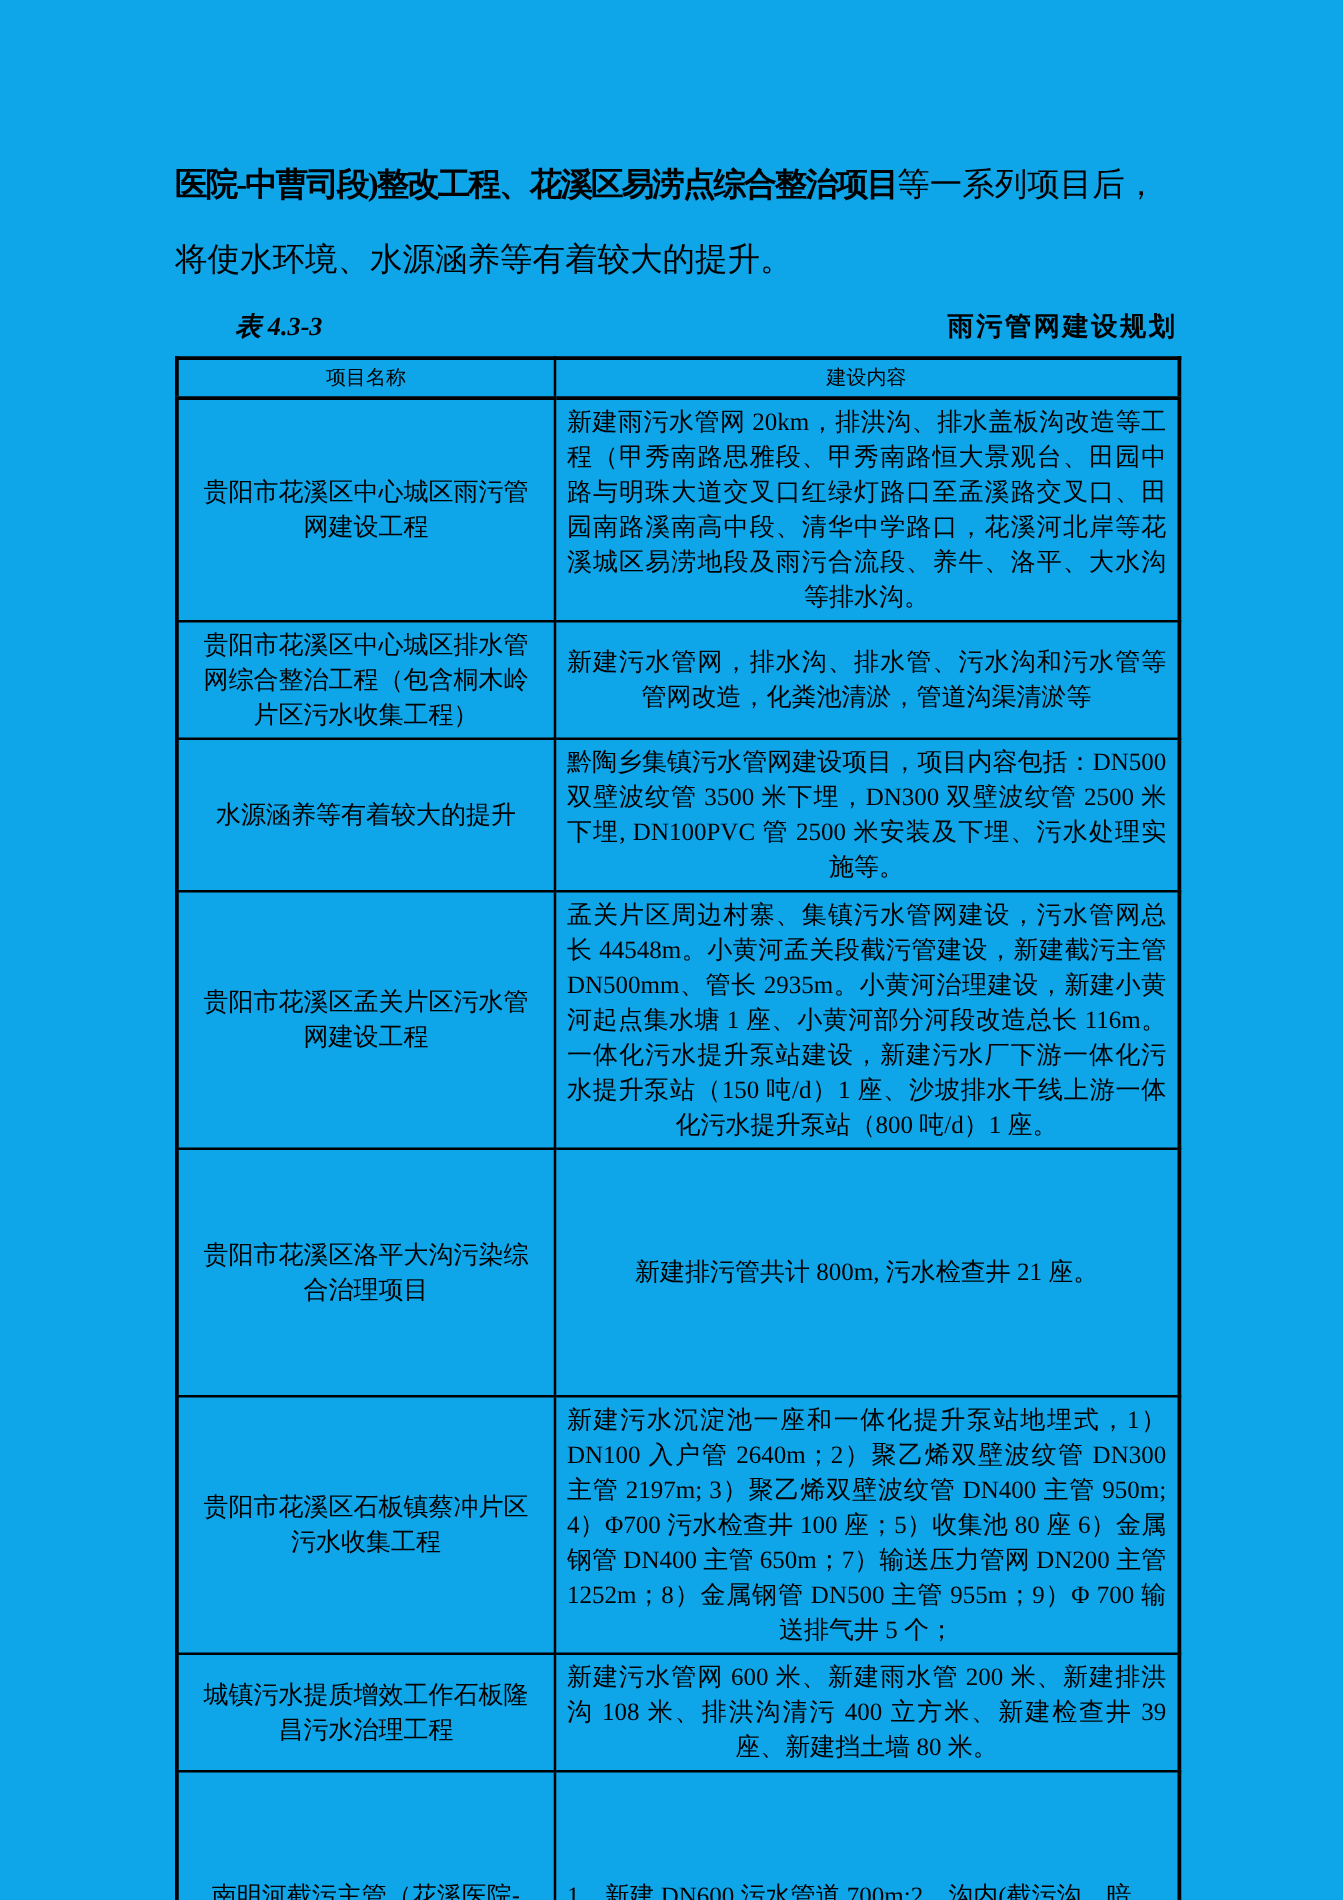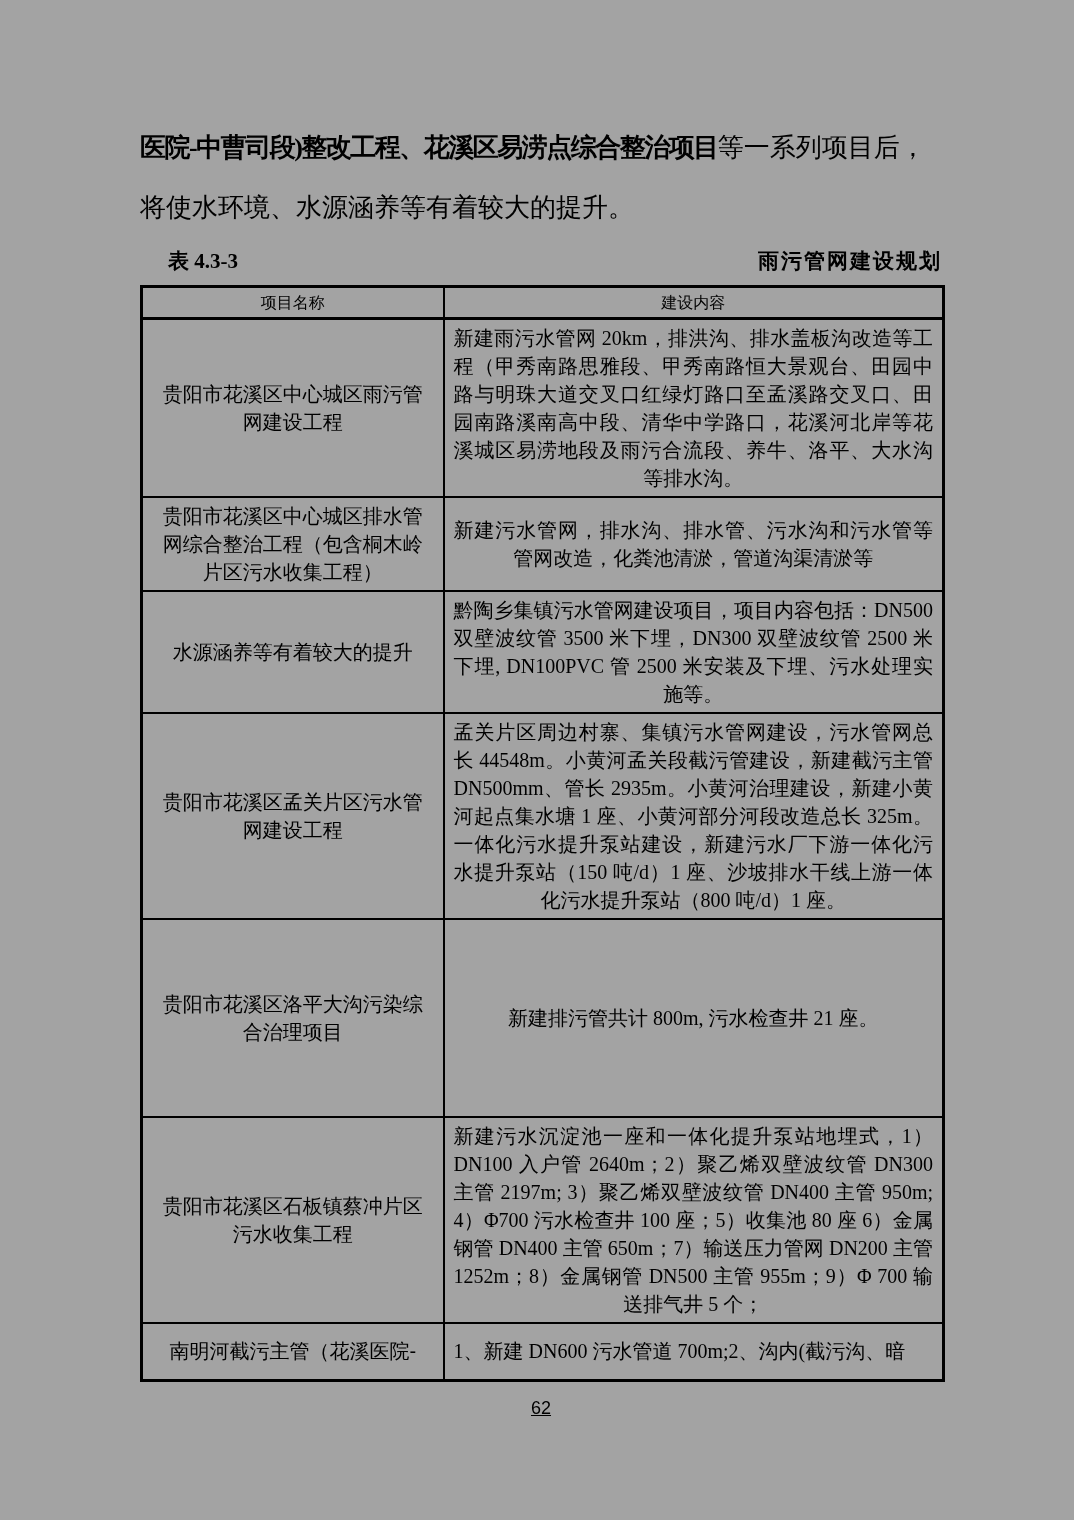--- a/index.html
+++ b/index.html
@@ -1,30 +1,30 @@
 <!DOCTYPE html>
 <html><head>
 <meta charset="utf-8">
 <style>
   * { margin:0; padding:0; box-sizing:border-box; }
   html,body { background:#ffffff; }
   .page {
     position:relative;
     width:1074px; height:1520px;
-    background:#a3a3a3; color:#000;
+    background:#0ea5e9; color:#000;
     font-family:"Liberation Serif", serif;
     padding:128px 134px 0 140px;
     overflow:hidden;
   }
   .para-line1 { font-size:26px; line-height:40px; height:40px; white-space:nowrap; }
   .bold-seg { font-weight:bold; letter-spacing:-1.5px; }
   .para-line2 { font-size:26px; line-height:40px; height:40px; margin-top:20px; }
 
   .caption { position:relative; width:802px; margin-top:18px; height:30px; line-height:30px; font-weight:bold; font-size:21px; }
-  .caption-label { position:absolute; left:28px; top:0; }
+  .caption-label { position:absolute; left:48px; top:0;font-style:italic; }
   .caption-title { display:block; text-align:right; letter-spacing:2px; }
 
   table.plan {
     width:802px; margin-top:9px;
     border-collapse:collapse; table-layout:fixed;
     border:3px solid #000;
     font-size:20px; line-height:28px;
     font-family:"Liberation Sans", sans-serif;
   }
   table.plan th, table.plan td { border:2px solid #000; vertical-align:middle; }
@@ -84,29 +84,33 @@
       <tr>
         <td class="name">贵阳市花溪区中心城区排水管网综合整治工程（包含桐木岭片区污水收集工程）</td>
         <td class="content">新建污水管网，排水沟、排水管、污水沟和污水管等管网改造，化粪池清淤，管道沟渠清淤等</td>
       </tr>
       <tr>
         <td class="name">水源涵养等有着较大的提升</td>
         <td class="content">黔陶乡集镇污水管网建设项目，项目内容包括：DN500 双壁波纹管 3500 米下埋，DN300 双壁波纹管 2500 米下埋, DN100PVC 管 2500 米安装及下埋、污水处理实施等。</td>
       </tr>
       <tr>
         <td class="name">贵阳市花溪区孟关片区污水管网建设工程</td>
-        <td class="content">孟关片区周边村寨、集镇污水管网建设，污水管网总长 44548m。小黄河孟关段截污管建设，新建截污主管 DN500mm、管长 2935m。小黄河治理建设，新建小黄河起点集水塘 1 座、小黄河部分河段改造总长 325m。一体化污水提升泵站建设，新建污水厂下游一体化污水提升泵站（150 吨/d）1 座、沙坡排水干线上游一体化污水提升泵站（800 吨/d）1 座。</td>
+        <td class="content">孟关片区周边村寨、集镇污水管网建设，污水管网总长 44548m。小黄河孟关段截污管建设，新建截污主管 DN500mm、管长 2935m。小黄河治理建设，新建小黄河起点集水塘 1 座、小黄河部分河段改造总长 116m。一体化污水提升泵站建设，新建污水厂下游一体化污水提升泵站（150 吨/d）1 座、沙坡排水干线上游一体化污水提升泵站（800 吨/d）1 座。</td>
       </tr>
       <tr>
         <td class="name">贵阳市花溪区洛平大沟污染综合治理项目</td>
         <td class="content latin-serif">新建排污管共计 800m, 污水检查井 21 座。</td>
       </tr>
       <tr>
         <td class="name">贵阳市花溪区石板镇蔡冲片区污水收集工程</td>
         <td class="content latin-serif">新建污水沉淀池一座和一体化提升泵站地埋式，1）DN100 入户管 2640m；2）聚乙烯双壁波纹管 DN300 主管 2197m; 3）聚乙烯双壁波纹管 DN400 主管 950m; 4）Φ700 污水检查井 100 座；5）收集池 80 座 6）金属钢管 DN400 主管 650m；7）输送压力管网 DN200 主管 1252m；8）金属钢管 DN500 主管 955m；9）Φ 700 输送排气井 5 个；</td>
+      </tr>
+      <tr>
+        <td class="name">城镇污水提质增效工作石板隆昌污水治理工程</td>
+        <td class="content">新建污水管网 600 米、新建雨水管 200 米、新建排洪沟 108 米、排洪沟清污 400 立方米、新建检查井 39 座、新建挡土墙 80 米。</td>
       </tr>
       <tr>
         <td class="name">南明河截污主管（花溪医院-</td>
         <td class="content latin-serif" style="text-align-last:left;">1、新建 DN600 污水管道 700m;2、沟内(截污沟、暗</td>
       </tr>
     </tbody>
   </table>
 
   <div class="page-number">62</div>
 

